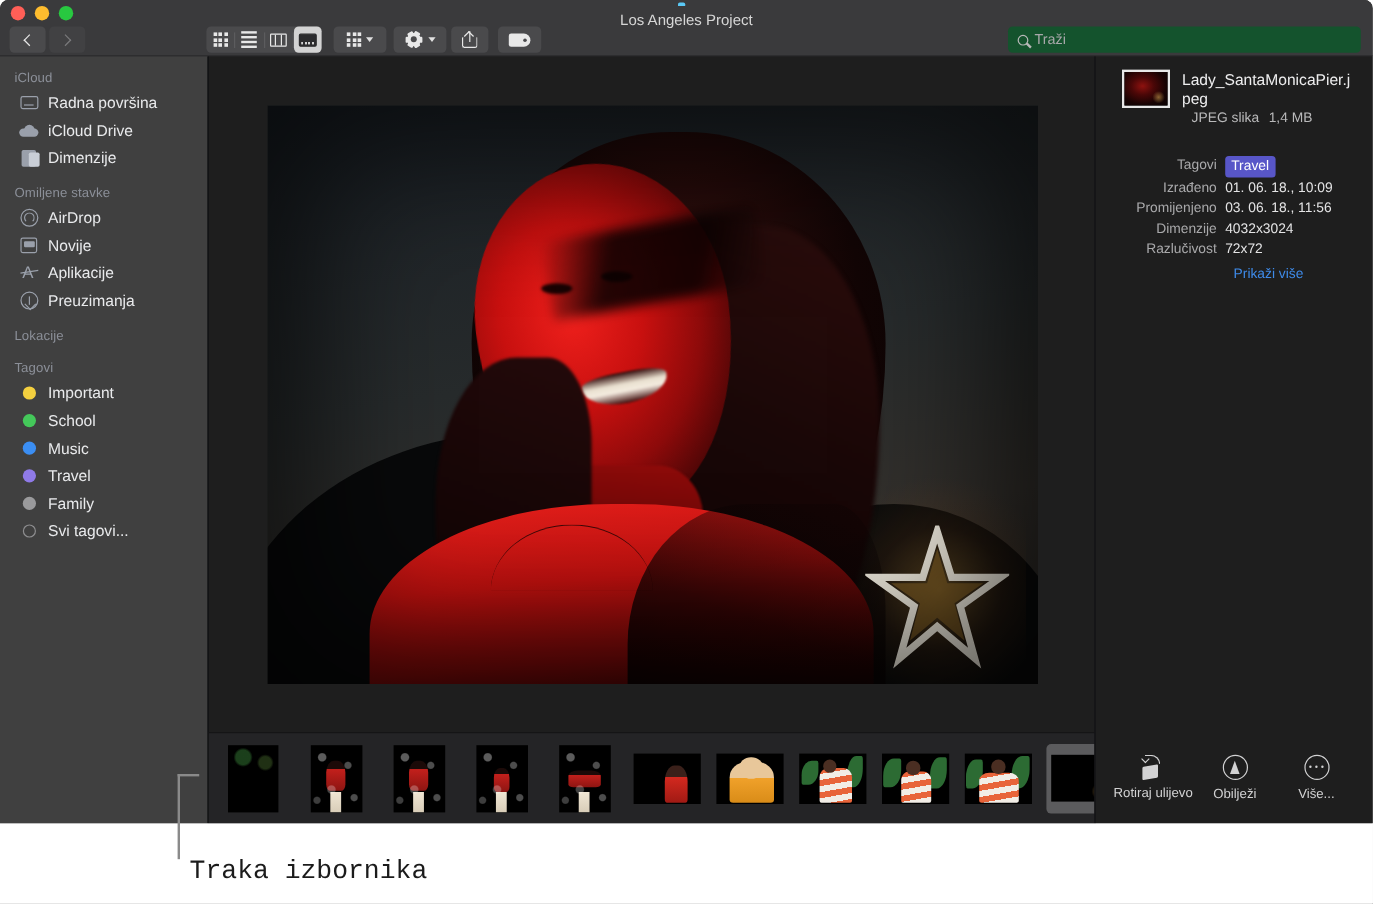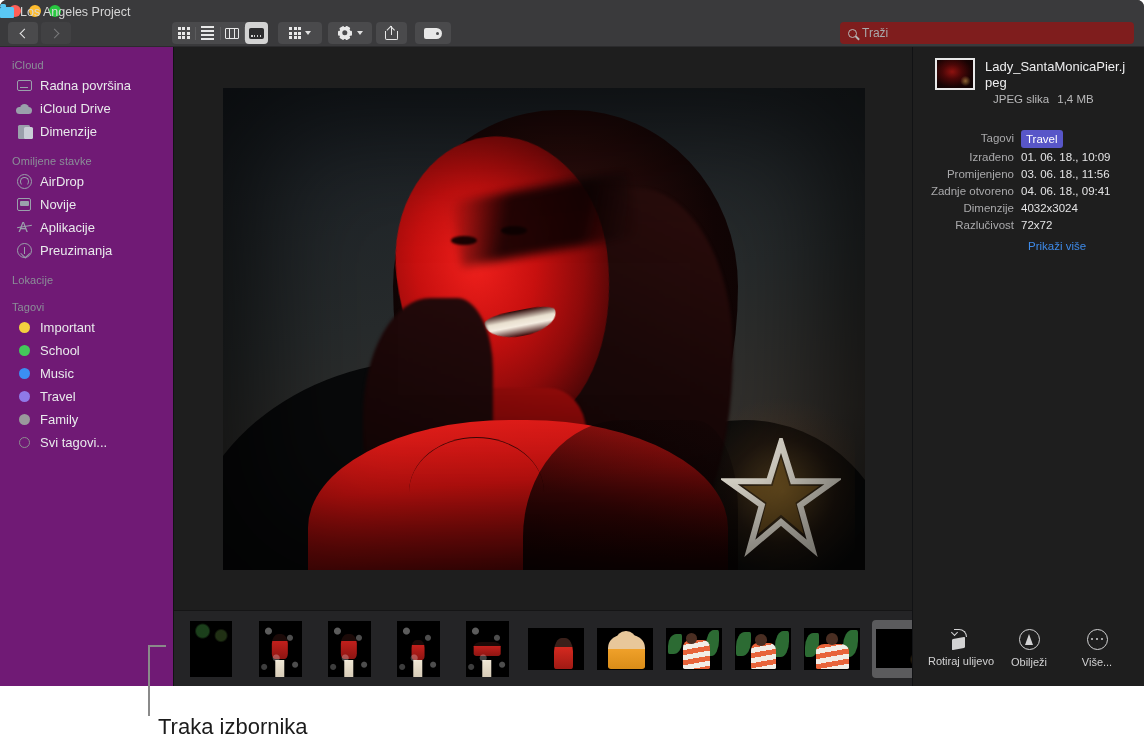--- a/index.html
+++ b/index.html
@@ -24,22 +24,22 @@
     border-bottom: 1px solid #2b2b2d;
   }
   .traffic { position: absolute; left: 9px; top: 5px; display: flex; gap: 8px; }
   .tl { width: 12px; height: 12px; border-radius: 50%; display: block; }
   .tl.red { background: #ff5f57; }
   .tl.yellow { background: #febc2e; }
   .tl.green { background: #28c840; }
 
   .win-title {
     position: absolute; left: 0; top: 4px; width: 1144px; height: 16px;
-    display: flex; align-items: center; justify-content: flex-start; gap: 6px;
-    font-size: 12.5px; color: #d6d6d6;
+    display: flex; align-items: center; justify-content: space-between; gap: 6px;
+    font-size: 12.5px; color: #d6d6d6; flex-direction: column;
   }
   .folder-glyph {
     width: 14px; height: 11px; border-radius: 1.5px 1.5px 1px 1px;
     background: #5ac8f5; position: relative; display: inline-block;
   }
   .folder-glyph::before {
     content: ""; position: absolute; left: 0; top: -2.5px;
     width: 6px; height: 3px; background: #5ac8f5; border-radius: 1.5px 1.5px 0 0;
   }
 
@@ -110,30 +110,30 @@
   }
   .ic-tag {
     width: 18px; height: 11px; background: #e8e8e8; border-radius: 2px 5.5px 5.5px 2px;
     position: relative;
   }
   .ic-tag::after { content:""; position:absolute; right:3px; top:4px; width:3px; height:3px; border-radius:50%; background:#4a4a4c; }
 
   
   .searchfield {
     position: absolute; right: 10px; top: 22px; width: 294px; height: 22px;
-    background: #7f1d1d; border-radius: 4px; display: flex; align-items: center; padding: 0 8px; gap: 5px;
+    background: #14532d; border-radius: 4px; display: flex; align-items: center; padding: 0 8px; gap: 5px;
   }
   .mag { width: 9px; height: 9px; border: 1.5px solid #b8b8b8; border-radius: 50%; position: relative; flex: none; }
   .mag::after { content:""; position:absolute; right:-3.5px; bottom:-2px; width:5px; height:1.5px; background:#b8b8b8; transform: rotate(45deg); }
   .searchfield span { font-size: 12px; color: #a8a8aa; }
 
   
   .sidebar {
     position: absolute; left: 0; top: 47px; width: 173px; height: 639px;
-    background: #701a75;
+    background: #404040;
     padding-top: 8px;
     overflow: hidden;
   }
   .sb-header {
     font-size: 11px; color: #8b8f98; padding: 4px 0 3px 12px; letter-spacing: 0.1px;
   }
   .sb-item {
     height: 23px; display: flex; align-items: center; gap: 8px; padding-left: 16px;
     font-size: 13px; color: #e9eaec;
   }
@@ -409,21 +409,21 @@
 
   
   .callout-line {
     position: absolute; left: 148px; top: 645px; width: 2px; height: 71px; background: #8a8a8a;
   }
   .callout-elbow {
     position: absolute; left: 148px; top: 645px; width: 18px; height: 2px; background: #8a8a8a;
   }
   .callout-text {
     position: absolute; left: 158px; top: 714px; font-size: 22px; color: #1b1b1b;
-    font-family: Liberation Sans, sans-serif;
+    font-family: Liberation Mono, monospace;
   }
 </style>
 </head>
 <body>
 
 <div id="root">
 
   <div class="window">
 
     <div class="titlebar">
@@ -755,24 +755,20 @@
         </div>
         <div class="ip-row">
           <span class="ip-lbl">Izrađeno</span>
           <span class="ip-val">01. 06. 18., 10:09</span>
         </div>
         <div class="ip-row">
           <span class="ip-lbl">Promijenjeno</span>
           <span class="ip-val">03. 06. 18., 11:56</span>
         </div>
         <div class="ip-row">
-          <span class="ip-lbl">Zadnje otvoreno</span>
-          <span class="ip-val">04. 06. 18., 09:41</span>
-        </div>
-        <div class="ip-row">
           <span class="ip-lbl">Dimenzije</span>
           <span class="ip-val">4032x3024</span>
         </div>
         <div class="ip-row">
           <span class="ip-lbl">Razlučivost</span>
           <span class="ip-val">72x72</span>
         </div>
         <div class="ip-more">
           <span>Prikaži više</span>
         </div>

